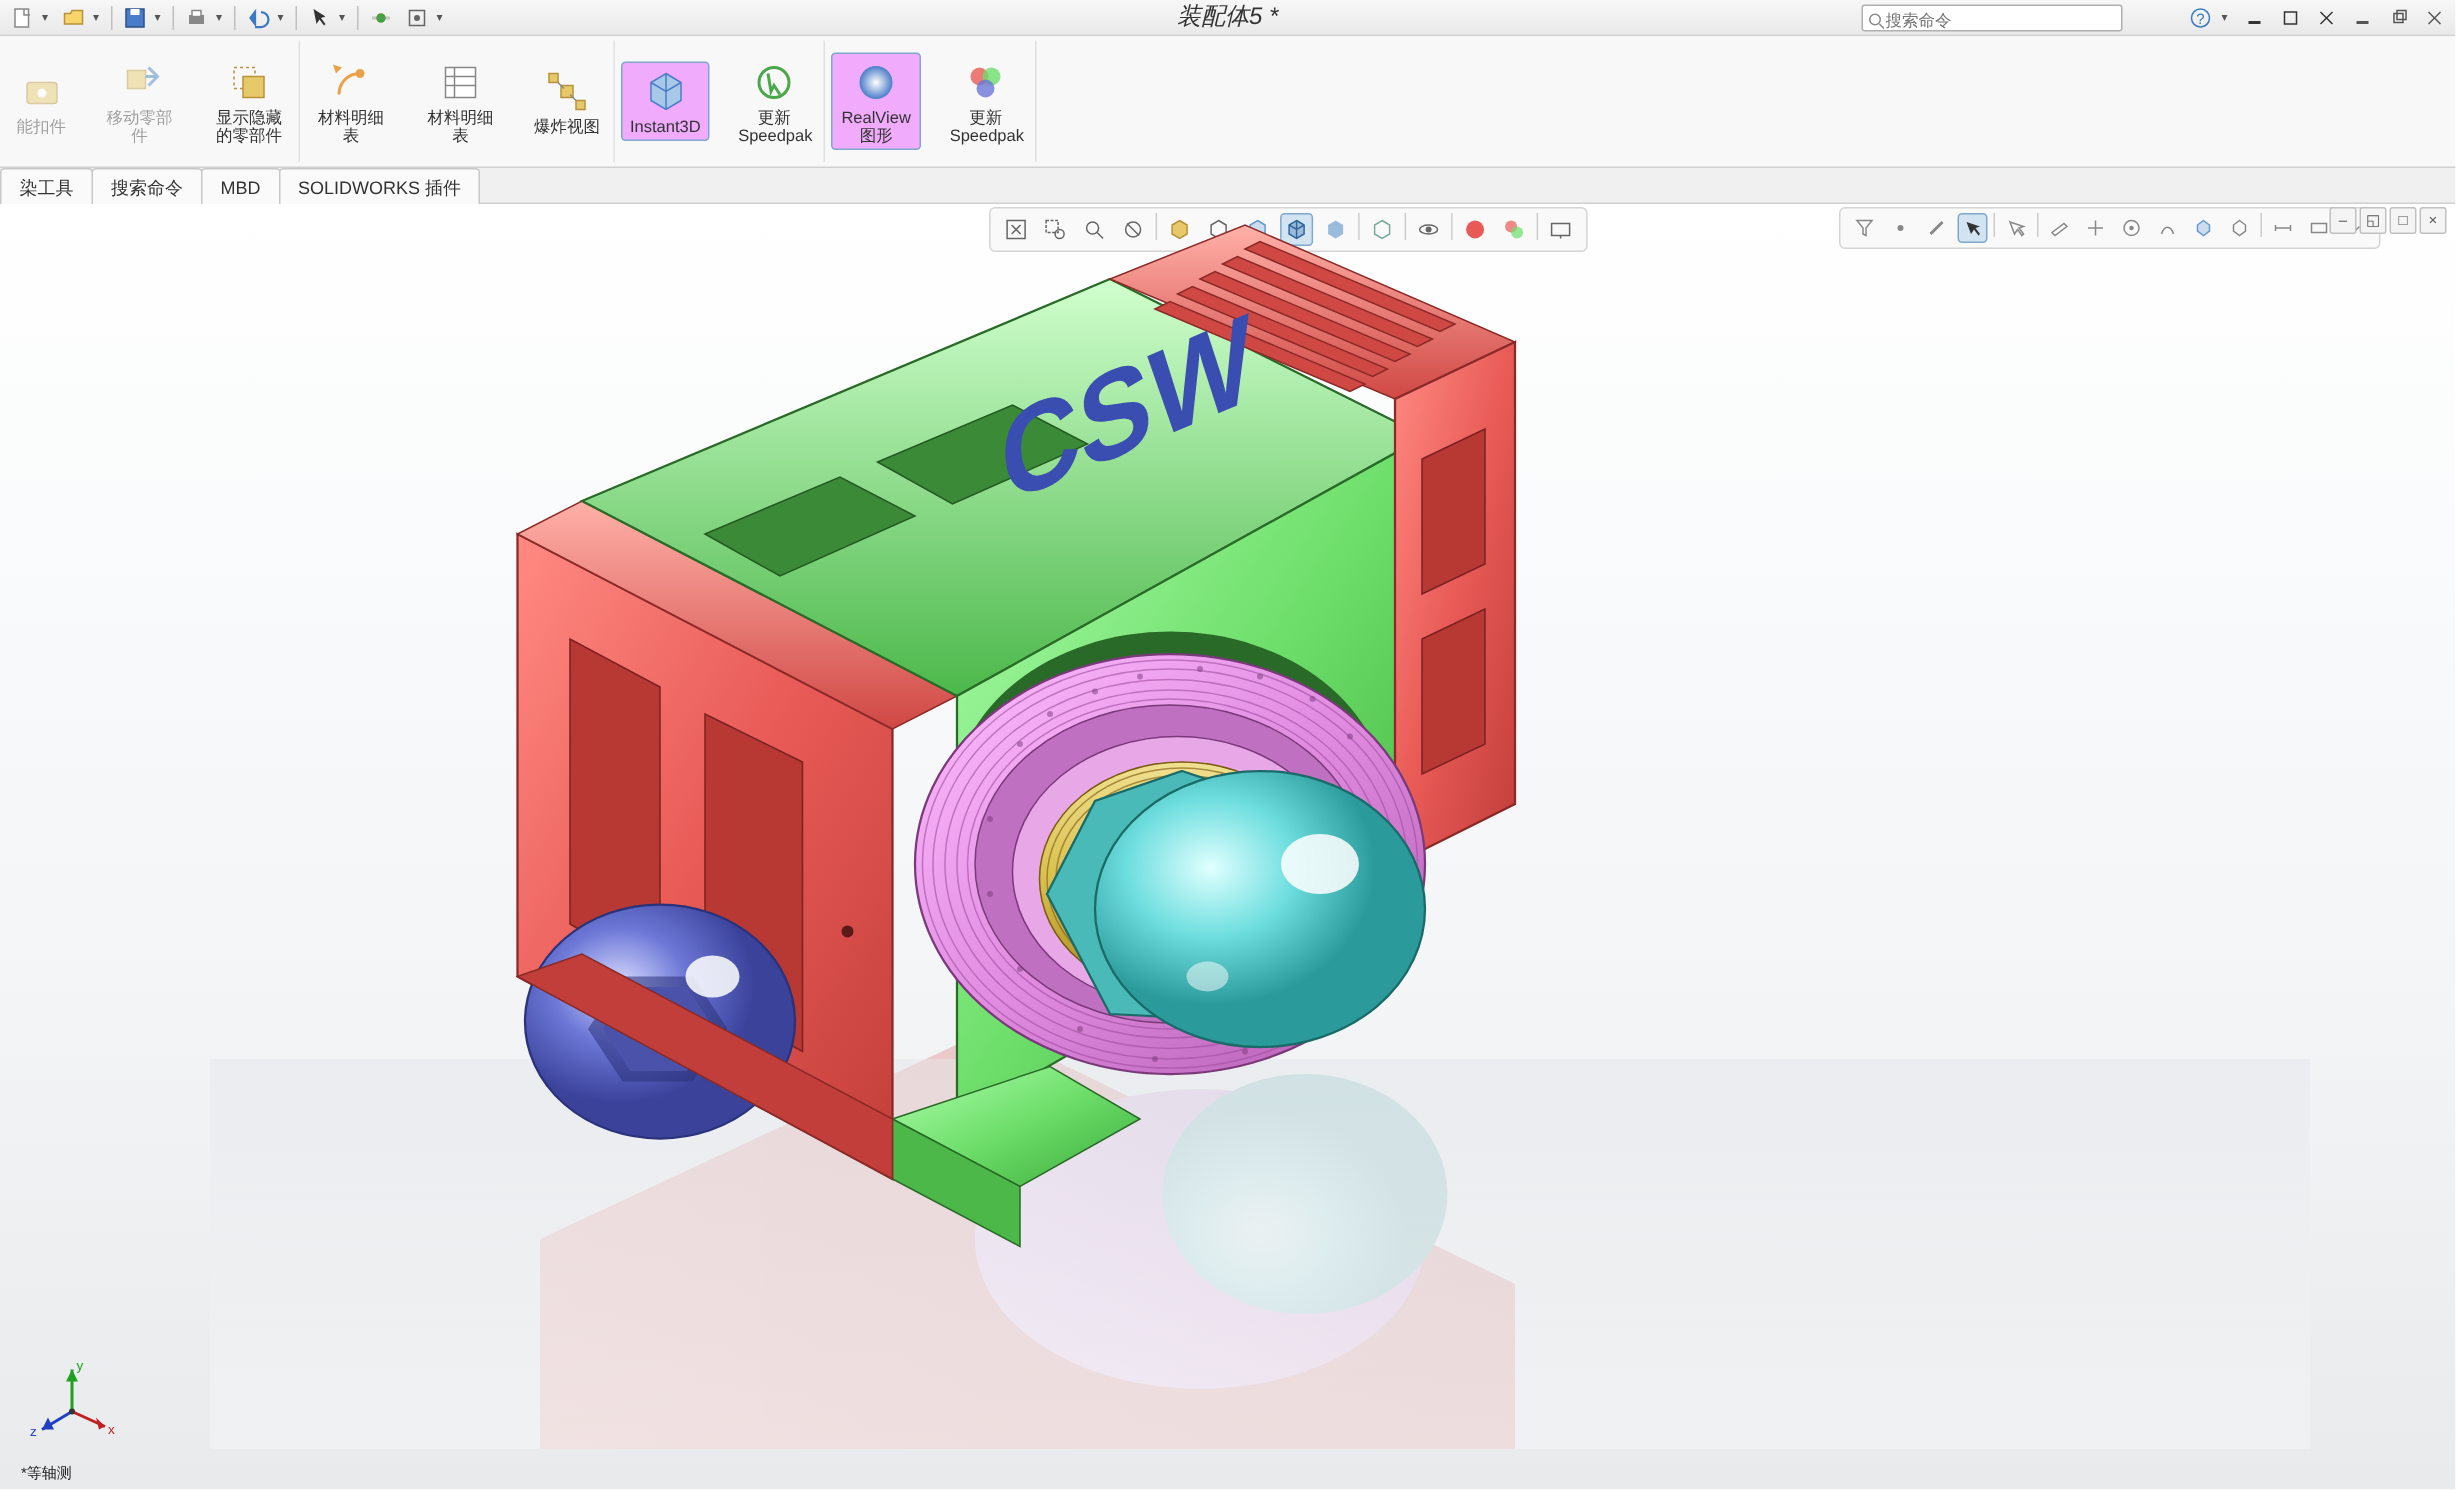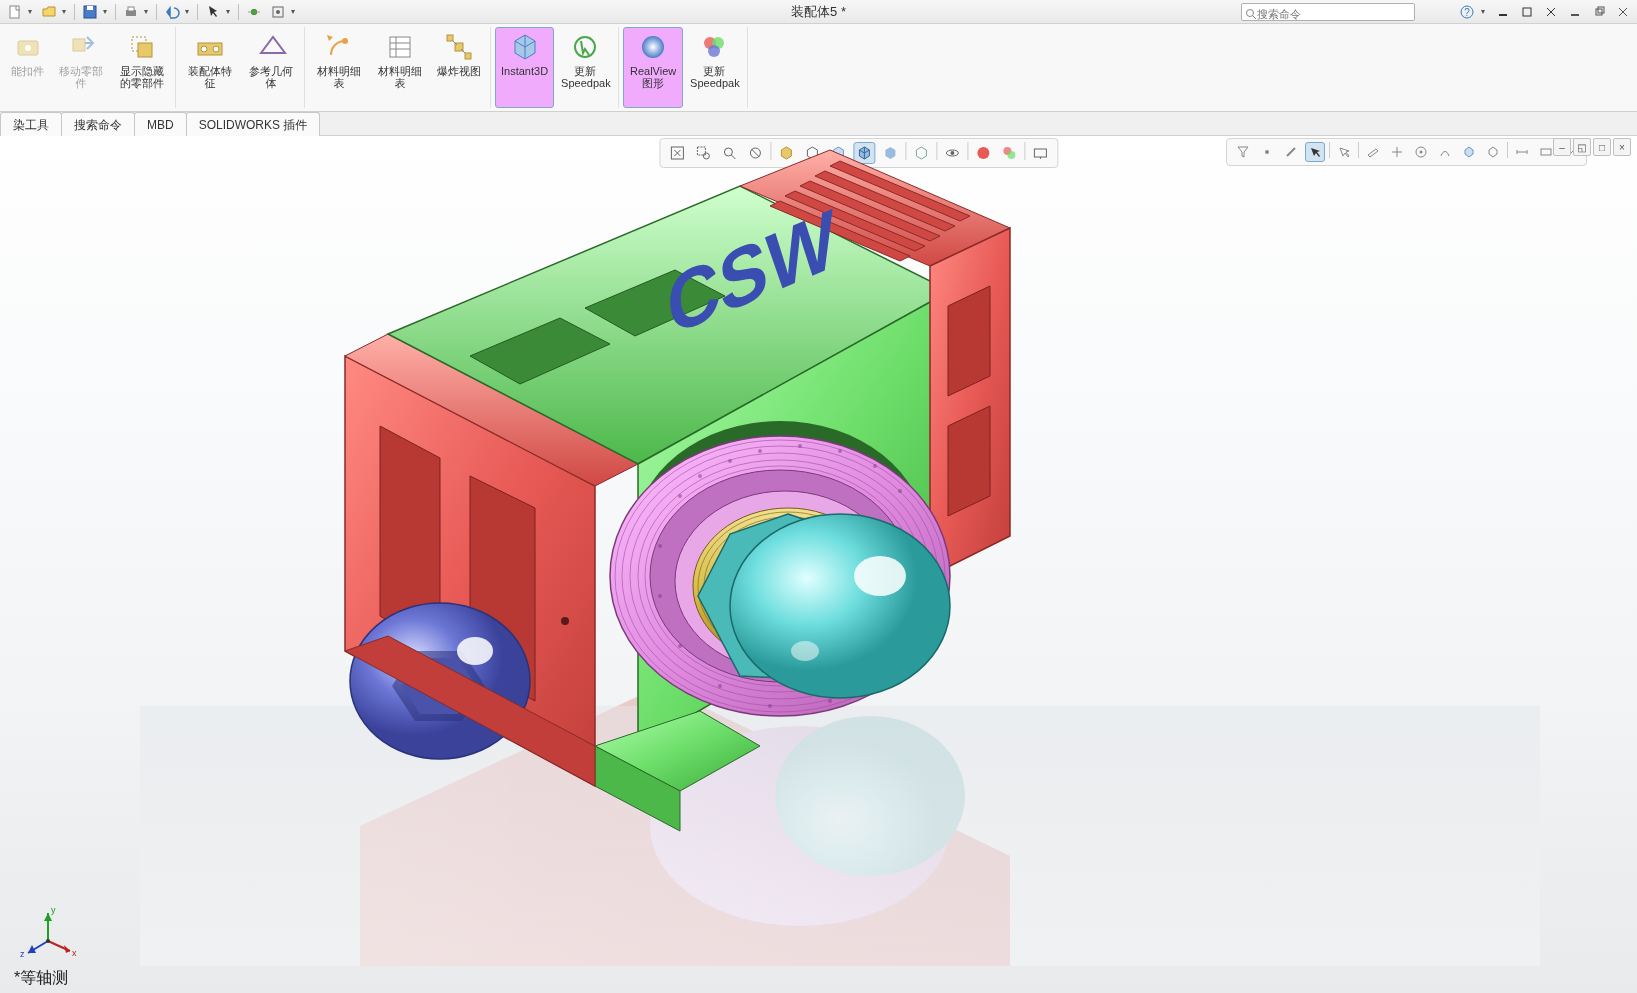--- a/index.html
+++ b/index.html
@@ -3,29 +3,29 @@
 <meta charset="utf-8">
 <style>
 * { box-sizing: border-box; margin: 0; padding: 0; font-family: "Microsoft YaHei", "Segoe UI", sans-serif; }
 body { width: 1637px; height: 993px; background: #fff; overflow: hidden; position: relative; }
 
 
 .qat { height: 24px; background: linear-gradient(#f7f7f7, #e9e9e9); border-bottom: 1px solid #d0d0d0; display: flex; align-items: center; padding: 0 4px; gap: 2px; position: relative; }
 .qat .qbtn { width: 22px; height: 20px; display: flex; align-items: center; justify-content: center; border: 1px solid transparent; border-radius: 2px; cursor: pointer; }
 .qat .drop { width: 8px; font-size: 8px; color: #555; }
 .qat .sep { width: 1px; height: 16px; background: #c0c0c0; margin: 0 2px; }
-.qat .title { position: absolute; left: 50%; transform: translateX(-50%); font-size: 13px; color: #333; }
+.qat .title { position: absolute; left: 50%; transform: translateX(-50%); font-size: 16px; color: #333; font-style: italic; }
 .qat .search-box { position: absolute; right: 222px; width: 174px; height: 18px; background: #fff; border: 1px solid #b0b0b0; border-radius: 2px; display: flex; align-items: flex-end; padding: 0 3px; }
 .qat .search-box input { border: none; outline: none; font-size: 11px; flex: 1; color: #888; }
 .qat .right-icons { position: absolute; right: 4px; display: flex; gap: 4px; align-items: center; }
 .qat .right-icons .qbtn { width: 20px; }
 
 
 .ribbon { height: 88px; background: #f8f8f8; border-bottom: 1px solid #d0d0d0; display: flex; padding: 3px 2px; gap: 1px; }
-.ribbon .rgroup { display: flex; gap: 1px; padding: 0 3px; border-right: 1px solid #e0e0e0; }
+.ribbon .rgroup { display: flex; gap: 13px; padding: 0 3px; border-right: 1px solid #e0e0e0; align-items: center; }
 .ribbon .rbtn { display: flex; flex-direction: column; align-items: center; justify-content: flex-start; padding: 3px 5px 2px; border: 1px solid transparent; border-radius: 3px; cursor: pointer; min-width: 44px; }
 .ribbon .rbtn.active { background: #f0abfc; border-color: #7fa8cc; }
 .ribbon .rbtn.disabled { opacity: 0.45; cursor: default; }
 .ribbon .ricon { width: 32px; height: 32px; display: flex; align-items: center; justify-content: center; margin-bottom: 2px; }
 .ribbon .rlabel { font-size: 11px; line-height: 12px; text-align: center; color: #333; max-width: 48px; }
 .ribbon .filler { flex: 1; }
 
 
 .tabs { height: 24px; background: #f0f0f0; border-bottom: 1px solid #d0d0d0; display: flex; align-items: stretch; }
 .tabs .tab { padding: 12px 12px; display: flex; align-items: center; font-size: 12px; color: #333; border: 1px solid #c8c8c8; border-bottom: none; background: #fafafa; margin-right: -1px; cursor: pointer; border-top-left-radius: 3px; border-top-right-radius: 3px; }
@@ -41,21 +41,21 @@
 .hud-filter { position: absolute; top: 2px; right: 50px; display: flex; gap: 4px; background: rgba(248,248,248,0.85); padding: 3px 6px; border: 1px solid #d4d4d4; border-radius: 4px; }
 .hud-filter .hbtn { width: 20px; height: 20px; display: flex; align-items: center; justify-content: center; border: 1px solid transparent; border-radius: 3px; cursor: pointer; }
 .hud-filter .hbtn.active { background: #d2e3f2; border-color: #7fa8cc; }
 .hud-filter .hsep { width: 1px; height: 16px; background: #ccc; }
 .hud-right { position: absolute; top: 2px; right: 6px; display: flex; gap: 2px; }
 .hud-right .hbtn { width: 18px; height: 18px; border: 1px solid #c0c0c0; background: #f4f4f4; border-radius: 2px; cursor: pointer; display: flex; align-items: center; justify-content: center; font-size: 10px; color: #555; }
 
 
 .triad { position: absolute; left: 18px; bottom: 32px; width: 60px; height: 60px; }
 .triad svg { width: 60px; height: 60px; }
-.triad-label { position: absolute; left: 14px; bottom: 4px; font-size: 16px; color: #222; }
+.triad-label { position: absolute; left: 14px; bottom: 4px; font-size: 10px; color: #222; }
 
 
 svg { display: block; }
 </style>
 </head>
 <body>
 
 <div class="qat">
   <div class="qbtn">
       <svg width="16" height="16">
@@ -192,41 +192,20 @@
       <div class="rlabel">移动零部件</div>
     </div>
     <div class="rbtn">
       <div class="ricon">
           <svg width="32" height="32">
             <rect x="6" y="6" width="14" height="14" fill="none" stroke="#b8923b" stroke-dasharray="2,2"></rect>
             <rect x="12" y="12" width="14" height="14" fill="#e8c96a" stroke="#b8923b"></rect>
           </svg>
         </div>
       <div class="rlabel">显示隐藏的零部件</div>
-    </div>
-  </div>
-  <div class="rgroup">
-    <div class="rbtn">
-      <div class="ricon">
-          <svg width="32" height="32">
-            <rect x="4" y="12" width="24" height="12" fill="#e8c96a" stroke="#b8923b"></rect>
-            <circle cx="10" cy="18" r="3" fill="#fff" stroke="#b8923b"></circle>
-            <circle cx="22" cy="18" r="3" fill="#fff" stroke="#b8923b"></circle>
-          </svg>
-        </div>
-      <div class="rlabel">装配体特征</div>
-    </div>
-    <div class="rbtn">
-      <div class="ricon">
-          <svg width="32" height="32">
-            <path d="M6 22 L18 6 L30 22 Z" fill="none" stroke="#8a6aa8" stroke-width="2"></path>
-            <line x1="6" y1="22" x2="30" y2="22" stroke="#8a6aa8"></line>
-          </svg>
-        </div>
-      <div class="rlabel">参考几何体</div>
     </div>
   </div>
   <div class="rgroup">
     <div class="rbtn">
       <div class="ricon">
           <svg width="32" height="32">
             <path d="M8 24c0-8 6-14 14-14" fill="none" stroke="#e8a24a" stroke-width="2"></path>
             <circle cx="22" cy="10" r="3" fill="#e8a24a"></circle>
             <path d="M4 4l6 2-4 4z" fill="#e8a24a"></path>
           </svg>

